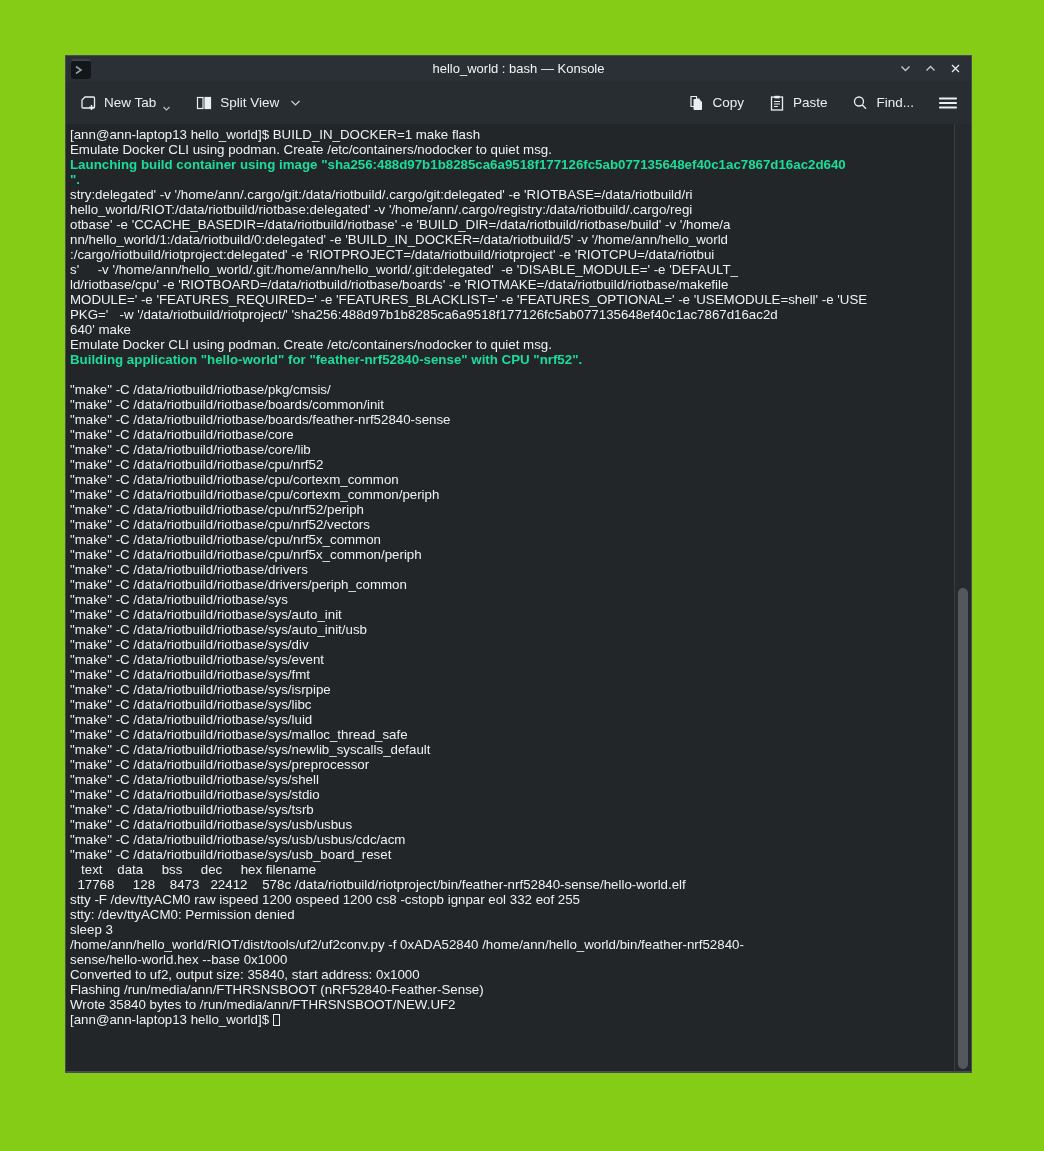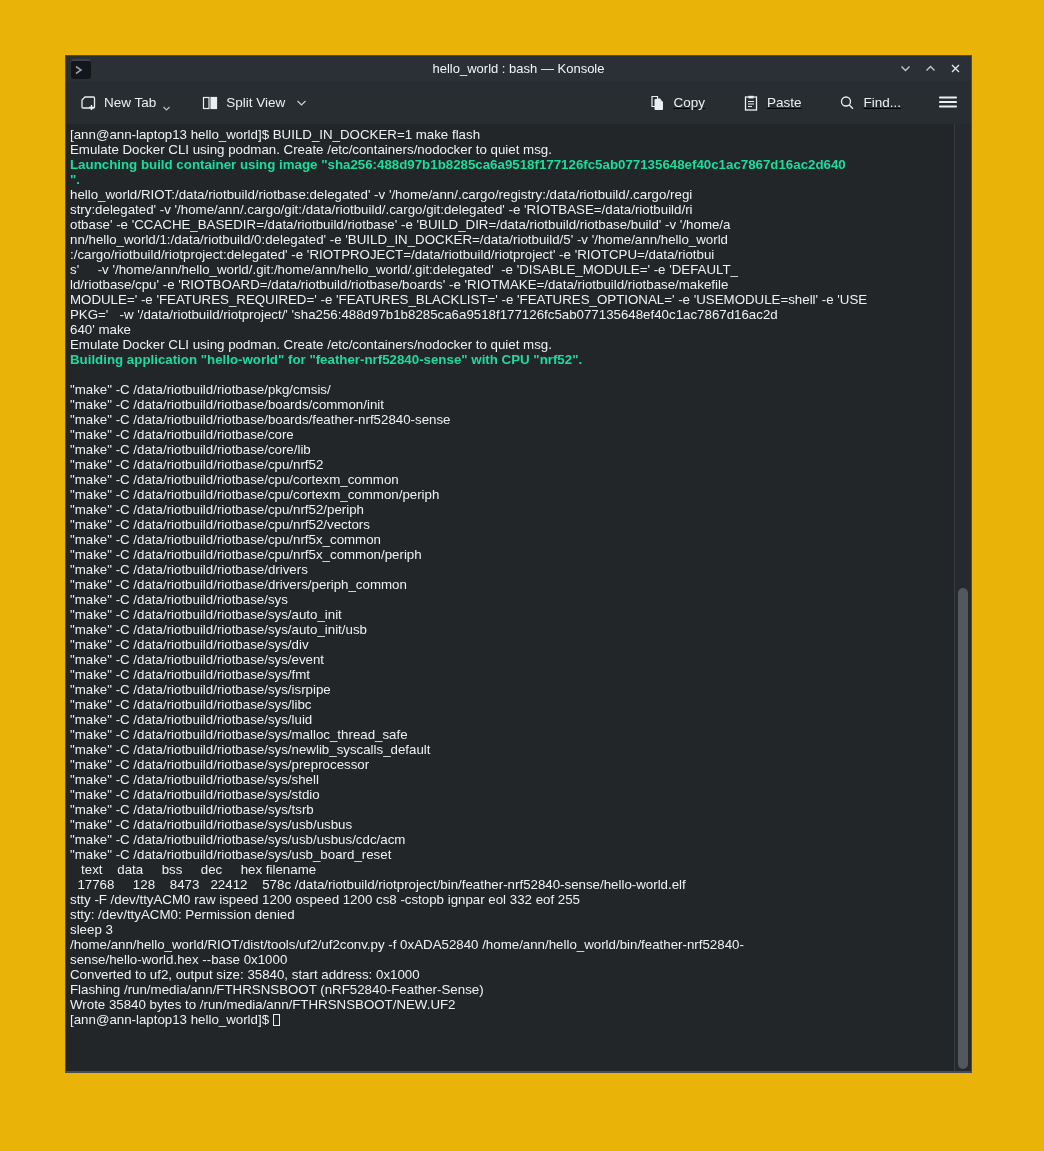--- a/index.html
+++ b/index.html
@@ -1,18 +1,18 @@
 <!DOCTYPE html>
 <html><head>
 <meta charset="utf-8">
 <style>
   * { margin:0; padding:0; box-sizing:border-box; }
   html,body { width:1044px; height:1151px; background:#000; overflow:hidden;
               font-family:"Liberation Sans", sans-serif; }
-  .stage { position:relative; width:1044px; height:1151px; background:#eab308; }
+  .stage { position:relative; width:1044px; height:1151px; background:#84cc16; }
 
   
   .window { position:absolute; left:65px; top:55px; width:907px; height:1018px;
             background:#232629; border:1px solid #484d53; border-bottom-width:2px;
             display:flex; flex-direction:column; }
 
   
   .titlebar { height:25px; background:#2b3036; display:flex; align-items:center;
               position:relative; flex:0 0 auto; }
   .app-icon { width:20px; height:20px; margin-left:5px; background:#14171a;
@@ -23,22 +23,22 @@
                 color:#f2f3f4; font-size:13px; pointer-events:none; }
   .win-buttons { margin-left:auto; display:flex; align-items:center; gap:9px;
                  padding-right:8px; }
   .win-btn { width:16px; height:16px; display:flex; align-items:center; justify-content:center; }
 
   
   .toolbar { height:43px; background:#282d32; display:flex; align-items:center;
              padding:0 13px; flex:0 0 auto; }
   .tb-item { display:flex; align-items:center; gap:7px; color:#eceff1;
              font-size:13.5px; cursor:default; }
-  .tb-left { display:flex; align-items:center; gap:30px; }
-  .tb-right { margin-left:auto; display:flex; align-items:flex-start; gap:37px;text-decoration:underline; }
+  .tb-left { display:flex; align-items:center; gap:24px; }
+  .tb-right { margin-left:auto; display:flex; align-items:center; gap:24px; }
   .mini-chevron { transform:translateY(6px); margin-left:-1px; }
   .icon { display:flex; align-items:center; justify-content:center; }
 
   
   .terminal { position:relative; flex:1 1 auto; background:#232629; overflow:hidden; }
   .term-text { position:absolute; left:0; top:0; right:17px; bottom:0;
                padding:3px 0 0 4px;
                font-family:Liberation Sans, sans-serif;
                font-size:13.3px; line-height:15px; color:#f1f1f1; }
   .tline { white-space:pre; min-height:15px; position:relative; overflow:hidden; }
@@ -154,22 +154,22 @@
         </div>
       </div>
     </div>
 
     <div class="terminal">
       <div class="term-text">
           <div class="tline">[ann@ann-laptop13 hello_world]$ BUILD_IN_DOCKER=1 make flash</div>
           <div class="tline">Emulate Docker CLI using podman. Create /etc/containers/nodocker to quiet msg.</div>
           <div class="tline green">Launching build container using image "sha256:488d97b1b8285ca6a9518f177126fc5ab077135648ef40c1ac7867d16ac2d640</div>
           <div class="tline green">".</div>
+          <div class="tline">stry:delegated' -v '/home/ann/.cargo/git:/data/riotbuild/.cargo/git:delegated' -e 'RIOTBASE=/data/riotbuild/ri</div>
           <div class="tline">hello_world/RIOT:/data/riotbuild/riotbase:delegated' -v '/home/ann/.cargo/registry:/data/riotbuild/.cargo/regi</div>
-          <div class="tline">stry:delegated' -v '/home/ann/.cargo/git:/data/riotbuild/.cargo/git:delegated' -e 'RIOTBASE=/data/riotbuild/ri</div>
           <div class="tline">otbase' -e 'CCACHE_BASEDIR=/data/riotbuild/riotbase' -e 'BUILD_DIR=/data/riotbuild/riotbase/build' -v '/home/a</div>
           <div class="tline">nn/hello_world/1:/data/riotbuild/0:delegated' -e 'BUILD_IN_DOCKER=/data/riotbuild/5' -v '/home/ann/hello_world</div>
           <div class="tline">:/cargo/riotbuild/riotproject:delegated' -e 'RIOTPROJECT=/data/riotbuild/riotproject' -e 'RIOTCPU=/data/riotbui</div>
           <div class="tline">s'     -v '/home/ann/hello_world/.git:/home/ann/hello_world/.git:delegated'  -e 'DISABLE_MODULE=' -e 'DEFAULT_</div>
           <div class="tline">ld/riotbase/cpu' -e 'RIOTBOARD=/data/riotbuild/riotbase/boards' -e 'RIOTMAKE=/data/riotbuild/riotbase/makefile</div>
           <div class="tline">MODULE=' -e 'FEATURES_REQUIRED=' -e 'FEATURES_BLACKLIST=' -e 'FEATURES_OPTIONAL=' -e 'USEMODULE=shell' -e 'USE</div>
           <div class="tline">PKG='   -w '/data/riotbuild/riotproject/' 'sha256:488d97b1b8285ca6a9518f177126fc5ab077135648ef40c1ac7867d16ac2d</div>
           <div class="tline">640' make</div>
           <div class="tline">Emulate Docker CLI using podman. Create /etc/containers/nodocker to quiet msg.</div>
           <div class="tline green">Building application "hello-world" for "feather-nrf52840-sense" with CPU "nrf52".</div>

